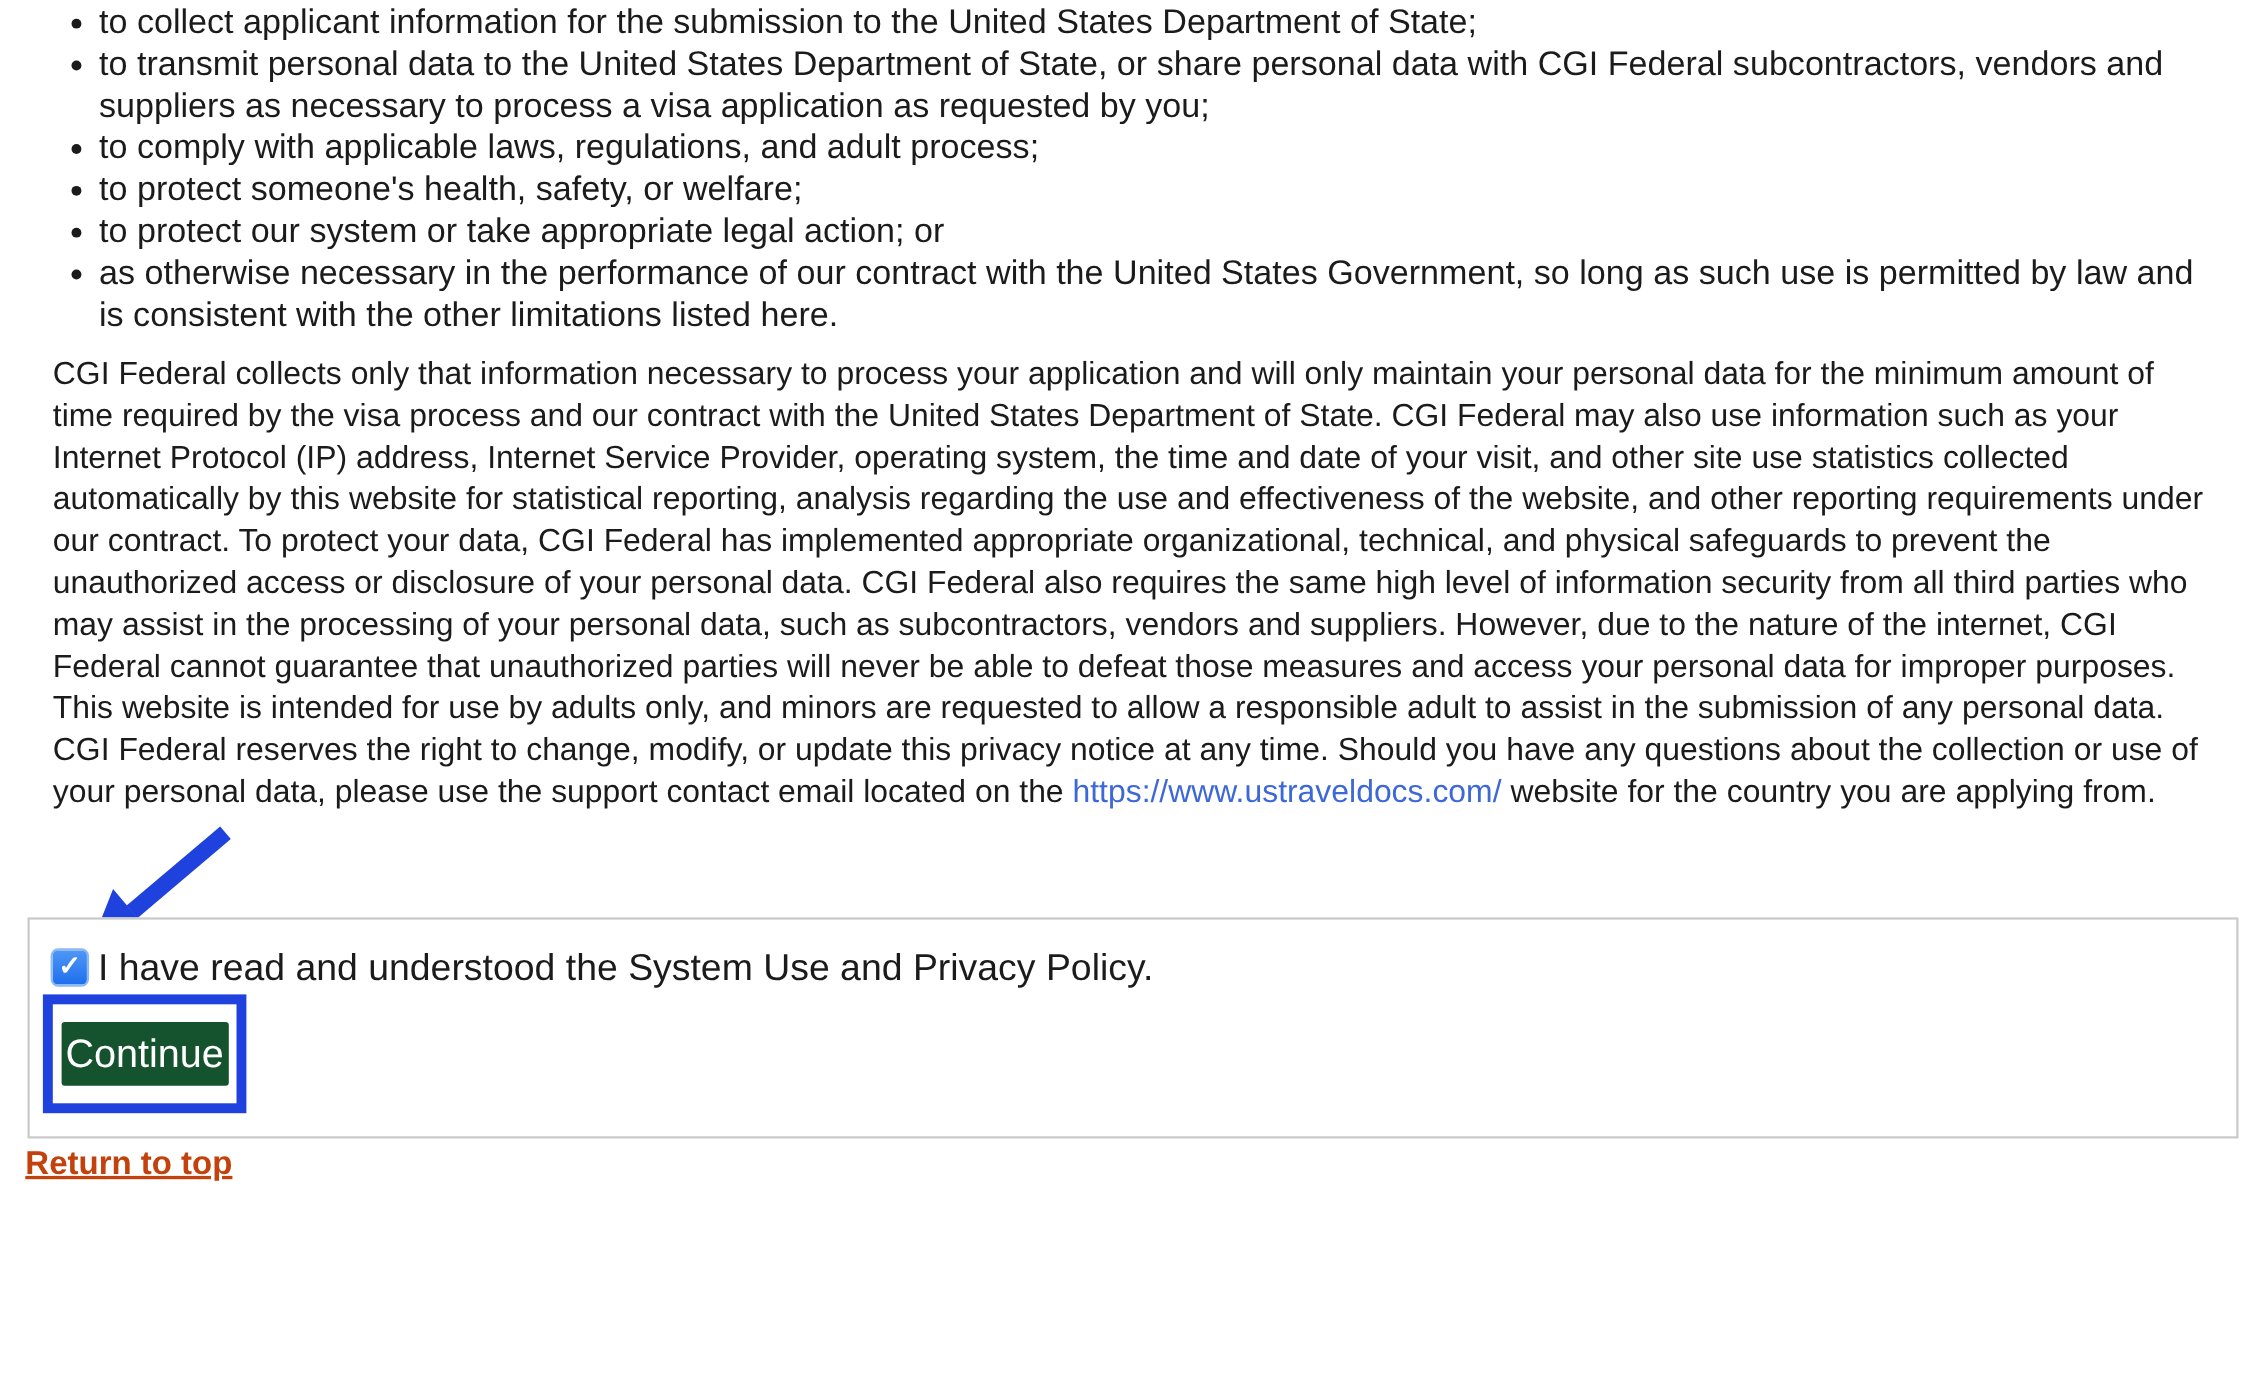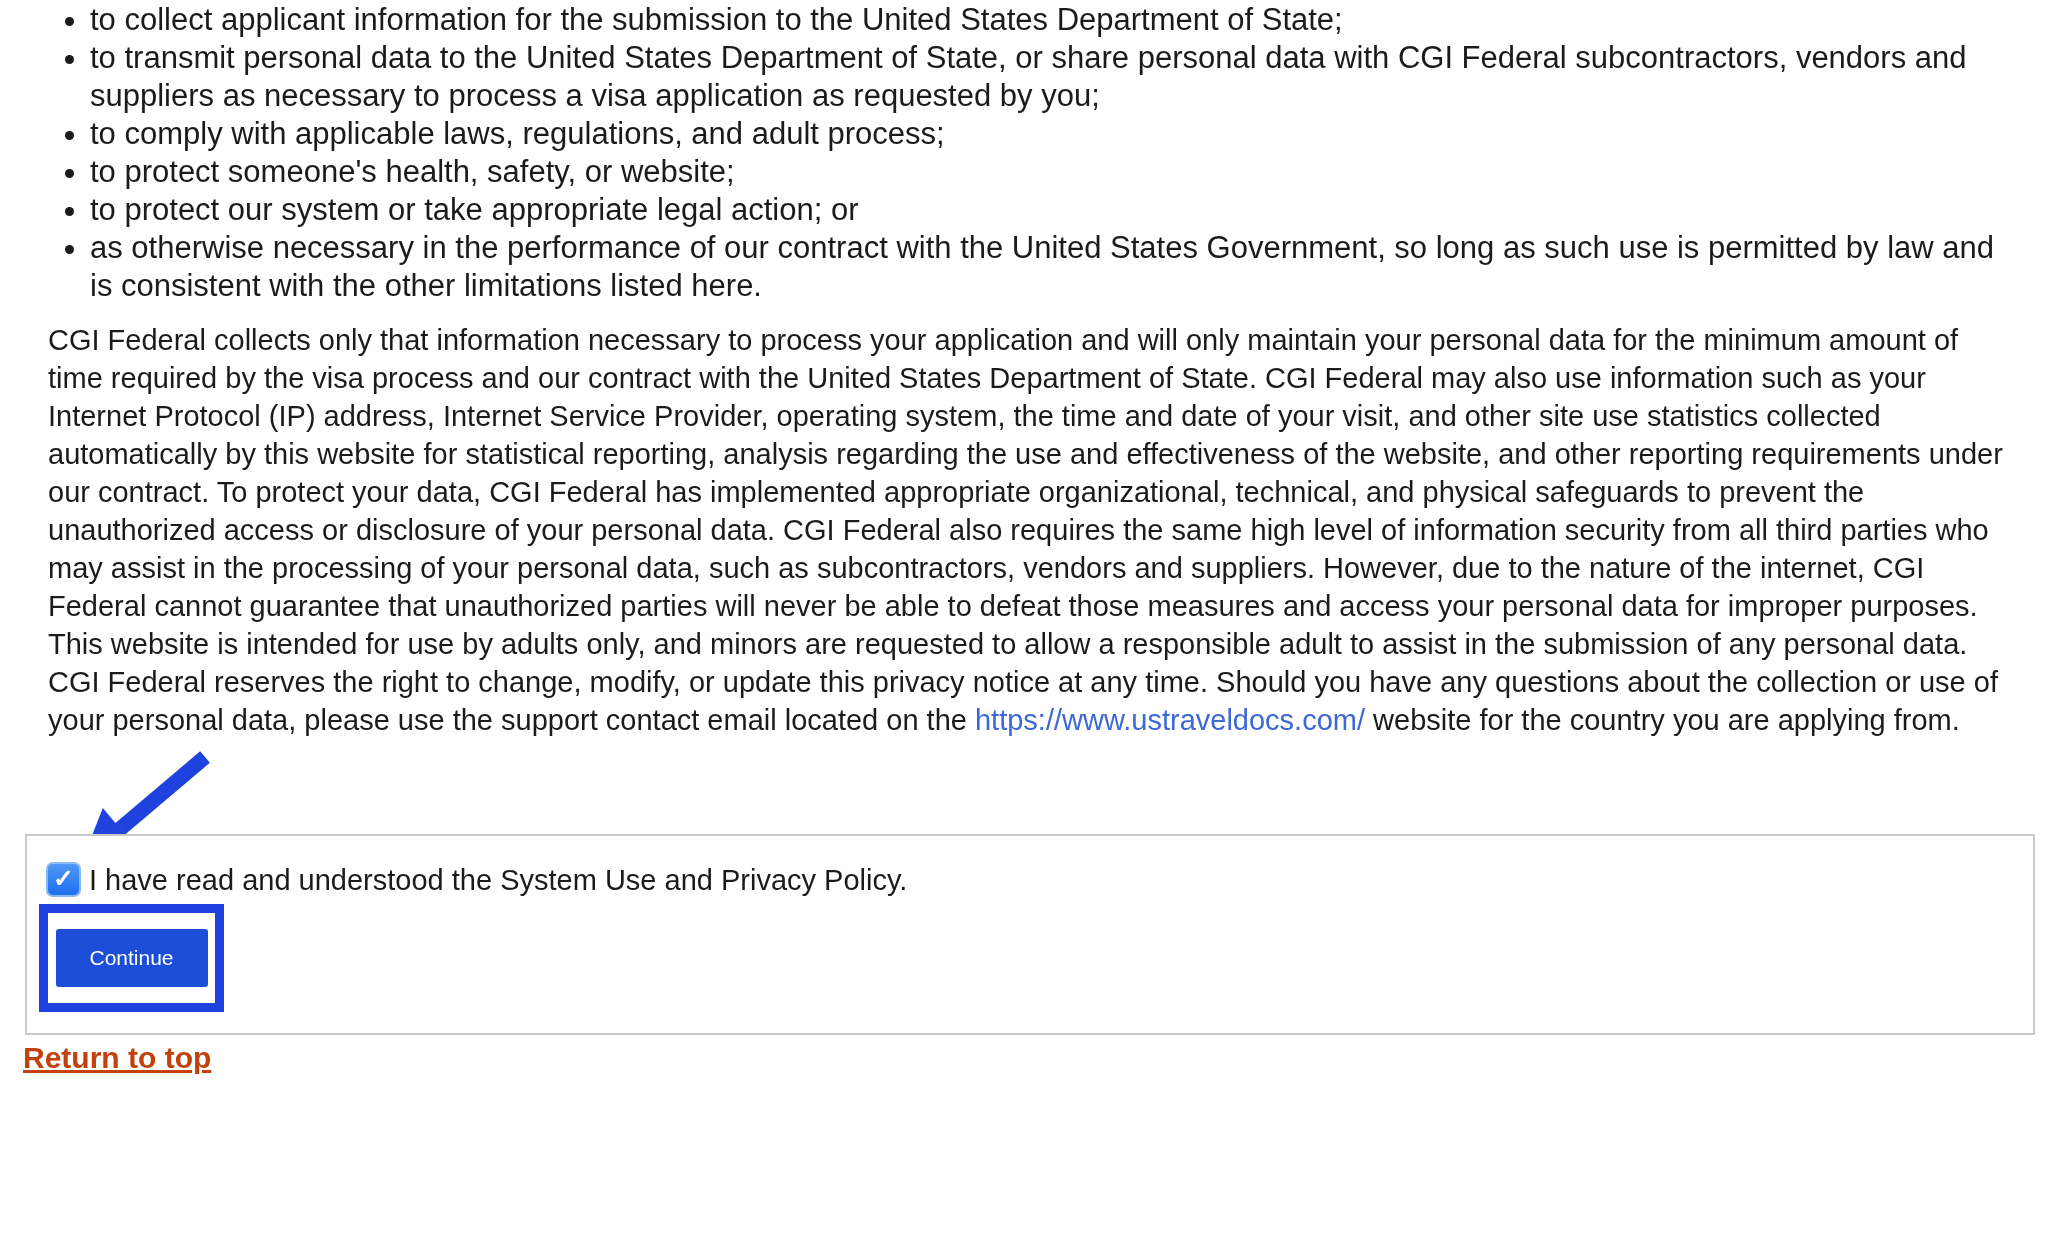--- a/index.html
+++ b/index.html
@@ -63,37 +63,37 @@
   .consent-checkbox .check-glyph {
     color: #ffffff;
     font-size: 25px;
     font-weight: bold;
     line-height: 1;
     transform: translateY(-1px);
   }
   .consent-label {
     position: absolute;
     left: 62px; top: 26px;
-    font-size: 29px;
+    font-size: 34px;
     line-height: 36px;
     white-space: nowrap;
   }
   .continue-highlight {
     position: absolute;
     left: 12px; top: 68px;
     width: 185px; height: 108px;
     border: 9px solid #1f41dd;
     background: #ffffff;
     display: flex; align-items: center; justify-content: center;
   }
   .continue-button {
     width: 152px; height: 58px;
-    background: #1d4ed8;
+    background: #14532d;
     color: #ffffff;
-    font-size: 21px;
+    font-size: 36px;
     font-family: "Liberation Sans", sans-serif;
     border: none;
     border-radius: 3px;
     display: flex; align-items: center; justify-content: center;
     cursor: pointer;
   }
   .return-link {
     position: absolute;
     left: 23px; top: 1041px;
     font-size: 30px;
@@ -103,21 +103,21 @@
     cursor: pointer;
   }
 </style>
 </head>
 <body>
 
 <ul class="policy-uses">
   <li>to collect applicant information for the submission to the United States Department of State;</li>
   <li>to transmit personal data to the United States Department of State, or share personal data with CGI Federal subcontractors, vendors and suppliers as necessary to process a visa application as requested by you;</li>
   <li>to comply with applicable laws, regulations, and adult process;</li>
-  <li>to protect someone's health, safety, or website;</li>
+  <li>to protect someone's health, safety, or welfare;</li>
   <li>to protect our system or take appropriate legal action; or</li>
   <li>as otherwise necessary in the performance of our contract with the United States Government, so long as such use is permitted by law and is consistent with the other limitations listed here.</li>
 </ul>
 
 <p class="privacy-paragraph"><span>CGI Federal collects only that information necessary to process your application and will only maintain your personal data for the minimum amount of time required by the visa process and our contract with the United States Department of State. CGI Federal may also use information such as your Internet Protocol (IP) address, Internet Service Provider, operating system, the time and date of your visit, and other site use statistics collected automatically by this website for statistical reporting, analysis regarding the use and effectiveness of the website, and other reporting requirements under our contract. To protect your data, CGI Federal has implemented appropriate organizational, technical, and physical safeguards to prevent the unauthorized access or disclosure of your personal data. CGI Federal also requires the same high level of information security from all third parties who may assist in the processing of your personal data, such as subcontractors, vendors and suppliers. However, due to the nature of the internet, CGI Federal cannot guarantee that unauthorized parties will never be able to defeat those measures and access your personal data for improper purposes. This website is intended for use by adults only, and minors are requested to allow a responsible adult to assist in the submission of any personal data. CGI Federal reserves the right to change, modify, or update this privacy notice at any time. Should you have any questions about the collection or use of your personal data, please use the support contact email located on the </span><a>https://www.ustraveldocs.com/</a><span> website for the country you are applying from.</span></p>
 
 <svg class="annotation-arrow" viewBox="0 0 175 135" xmlns="http://www.w3.org/2000/svg">
   <line x1="150" y1="12" x2="65" y2="84" stroke-width="15" stroke="#1f41dd"></line>
   <polygon points="27,116 47.8,63.1 82.6,104.3" fill="#1f41dd"></polygon>
 </svg>

